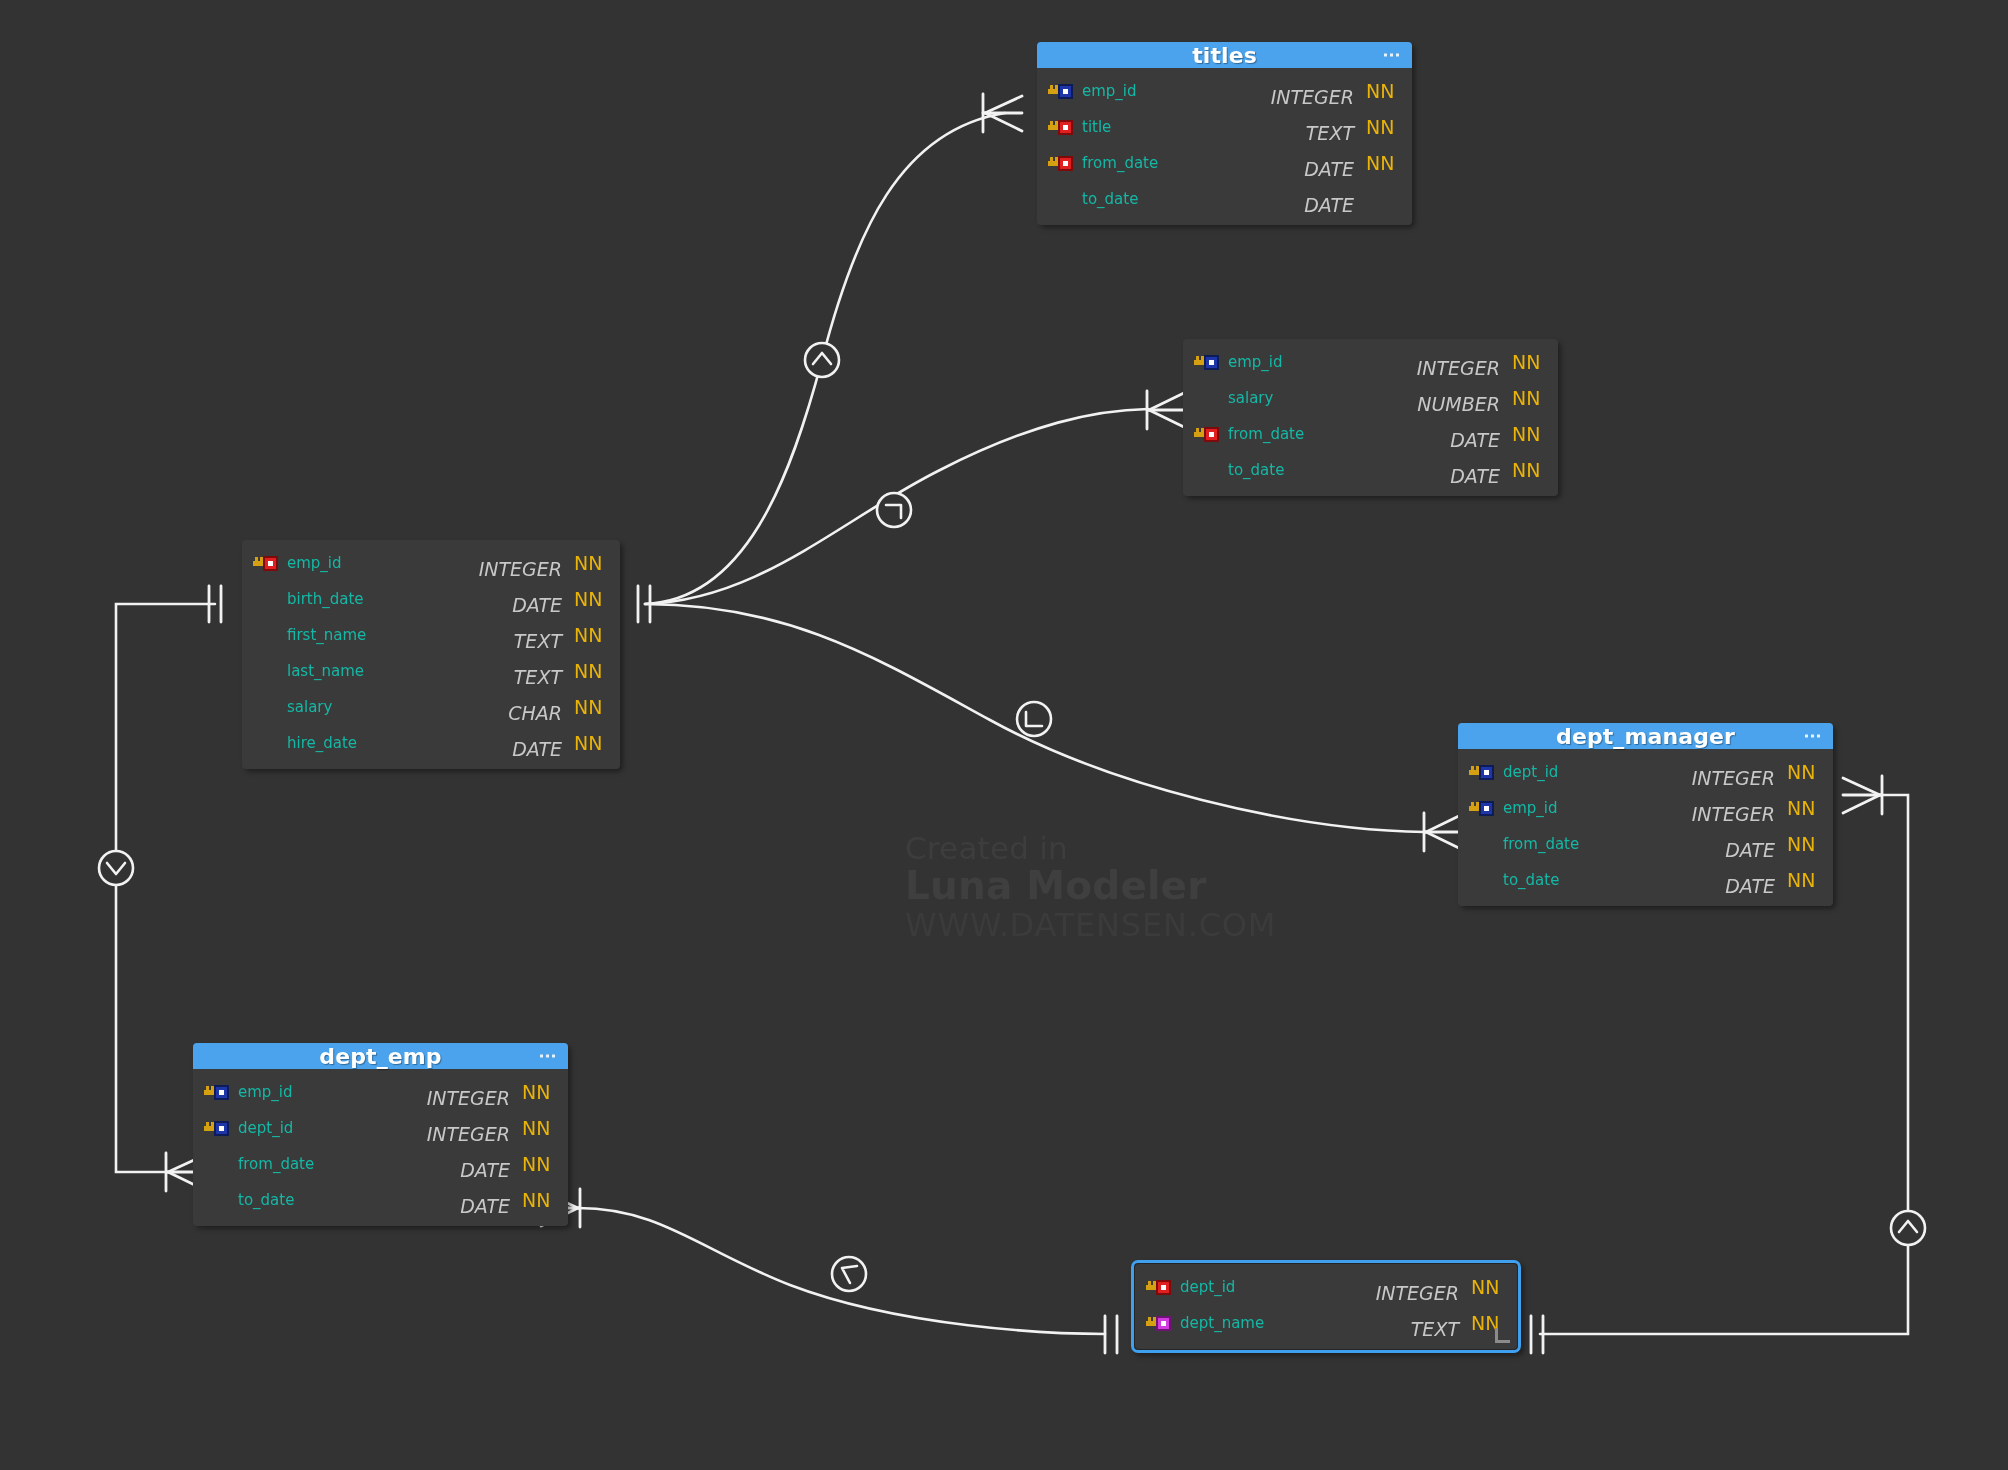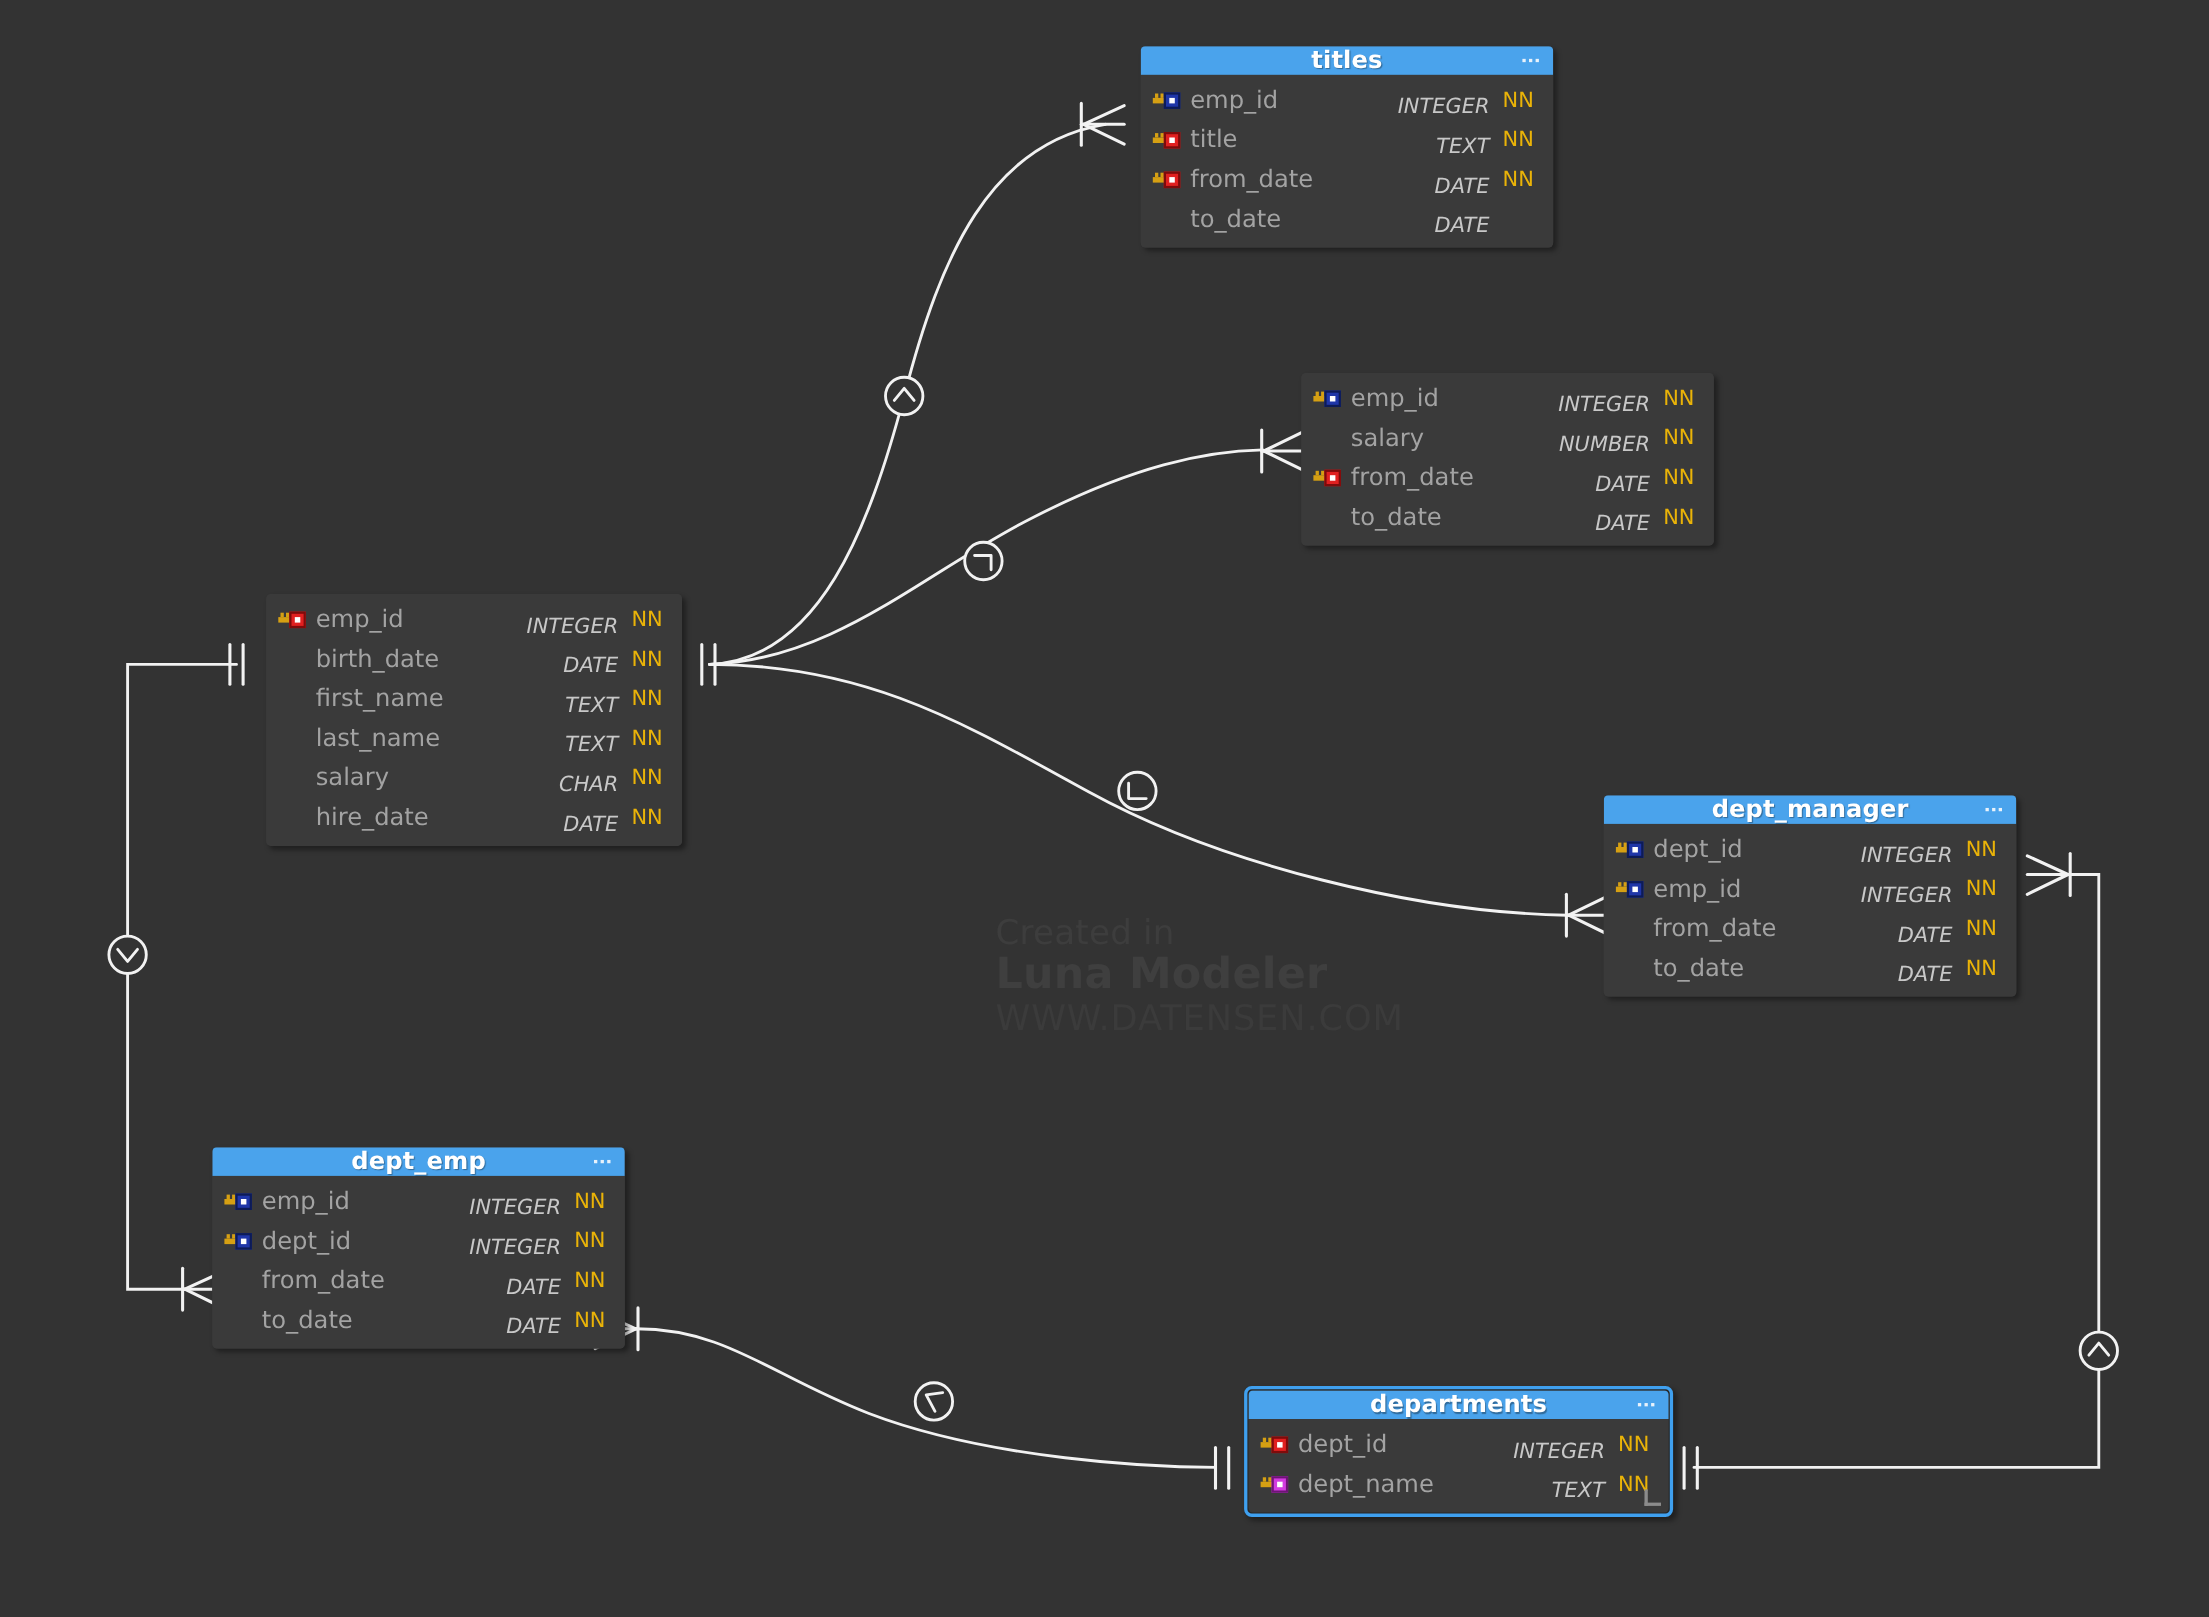--- a/index.html
+++ b/index.html
@@ -92,22 +92,22 @@
     align-items: center;
     height: 36px;
     padding: 0 14px 0 11px;
   }
   .keyslot {
     width: 34px; min-width: 34px;
     display: flex; align-items: center;
   }
   .colname {
     flex: 1 1 auto;
-    color: #a3a3a3;
-    font-size: 22px;
+    color: #14b8a6;
+    font-size: 15px;
     white-space: nowrap;
     padding-right: 12px;
   }
   .coltype {
     color: #c8c8c8;
     font-size: 19px;
     font-style: italic;
     text-align: right;
     white-space: nowrap;
     padding-right: 12px;
@@ -549,28 +549,20 @@
           <span class="colname">to_date</span>
           <span class="coltype">DATE</span>
           <span class="colnn">NN</span>
         </div>
       </div>
     </div>
   </div>
 
   <div class="tbl selected" id="tbl-departments" style="left:1131px; top:1260px; width:390px;">
     <div class="tbl-inner">
-      <div class="tbl-head">
-        <span class="tbl-title">departments</span>
-        <span class="dots">
-            <i></i>
-            <i></i>
-            <i></i>
-          </span>
-      </div>
       <div class="tbl-body" style="position:relative;">
         <div class="row">
           <span class="keyslot">
               <span class="key pk">
                 <span class="t1"></span>
                 <span class="t2"></span>
                 <span class="shaft"></span>
                 <span class="box">
                   <i></i>
                 </span>

